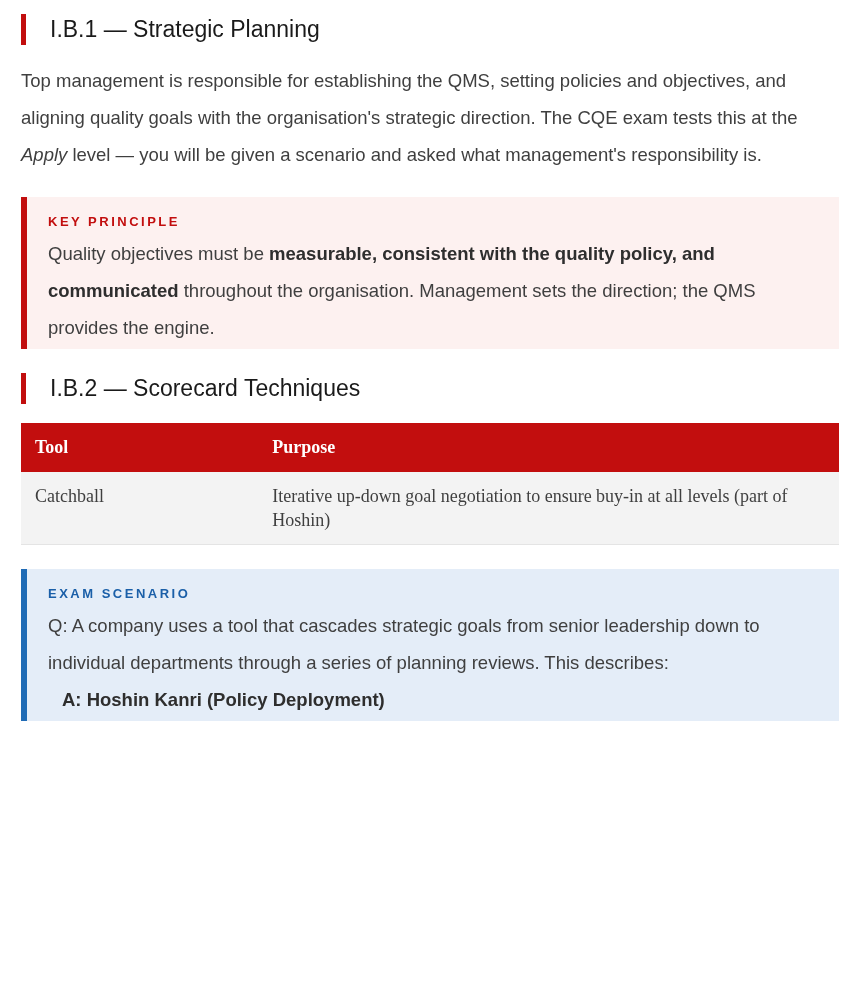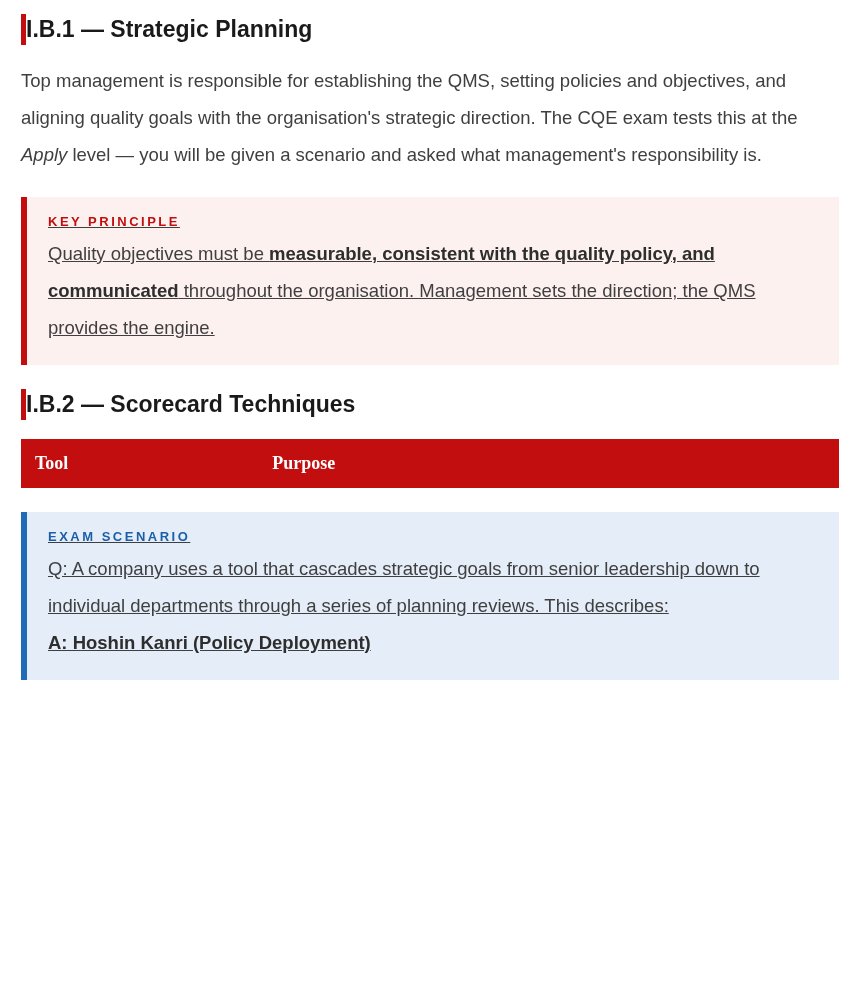--- a/index.html
+++ b/index.html
@@ -24,39 +24,38 @@
     font-family: "Liberation Sans", "DejaVu Sans", sans-serif;
     color: var(--body-text);
   }
   .page {
     padding: 14px 25px 10px 21px;
   }
   .section-heading {
     margin: 0;
     font-size: 23px;
     line-height: 31px;
-    font-weight: 700;
+    font-weight: 400;
     color: var(--heading-text);
     border-left: 5px solid var(--accent-red);
-    padding-left: 0;
+    padding-left: 24px;
   }
   .body-text {
     margin: 17px 0 24px 0;
     font-size: 18.5px;
     line-height: 37px;
     color: var(--body-text);
   }
   .body-text em {
     font-style: italic;
     text-align: right;
   }
   .callout {
-    padding: 17px 24px 19px 21px;
+    padding: 17px 24px 3px 21px;
     margin: 0;
-    text-decoration: underline;
   }
   .callout-red {
     background: var(--key-bg);
     border-left: 6px solid var(--accent-red);
   }
   .callout-blue {
     background: var(--exam-bg);
     border-left: 6px solid var(--accent-blue);
   }
   .callout-label {
@@ -105,20 +104,21 @@
     border-bottom: 1px solid var(--row-border);
   }
   .tools-table tbody tr:nth-child(odd) {
     background: var(--row-alt-bg);
   }
   .exam-box {
     margin-top: 24px;
   }
   .answer-line {
     margin-top: 0;
+    margin-left: 14px;
   }
 </style>
 </head>
 <body>
 
 <div class="page">
 
   <section>
     <h2 class="section-heading">I.B.1 — Strategic Planning</h2>
 
@@ -138,20 +138,24 @@
         <col class="col-tool">
         <col class="col-purpose">
       </colgroup>
       <thead>
         <tr>
           <th>Tool</th>
           <th>Purpose</th>
         </tr>
       </thead>
       <tbody>
+        <tr>
+          <td>Catchball</td>
+          <td>Iterative up-down goal negotiation to ensure buy-in at all levels (part of Hoshin)</td>
+        </tr>
       </tbody>
     </table>
 
     <aside class="callout callout-blue exam-box">
       <div class="callout-label blue">EXAM SCENARIO</div>
       <p class="callout-body">Q: A company uses a tool that cascades strategic goals from senior leadership down to individual departments through a series of planning reviews. This describes:</p>
       <p class="callout-body bold answer-line">A: Hoshin Kanri (Policy Deployment)</p>
     </aside>
   </section>
 

